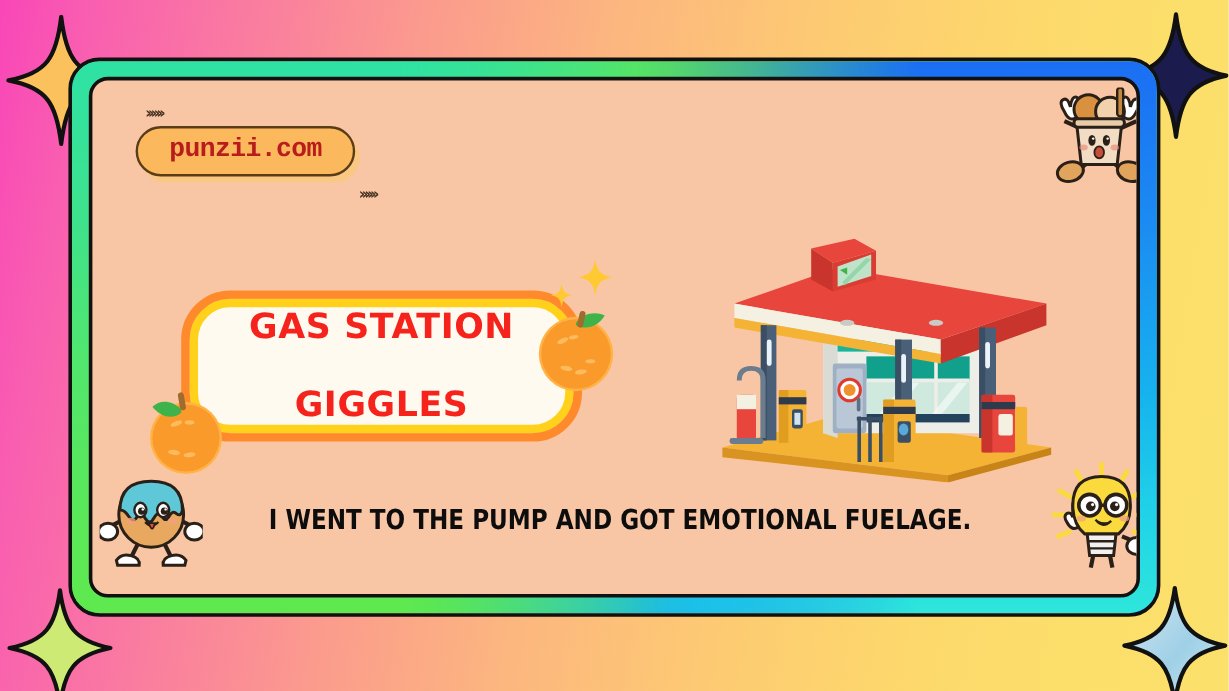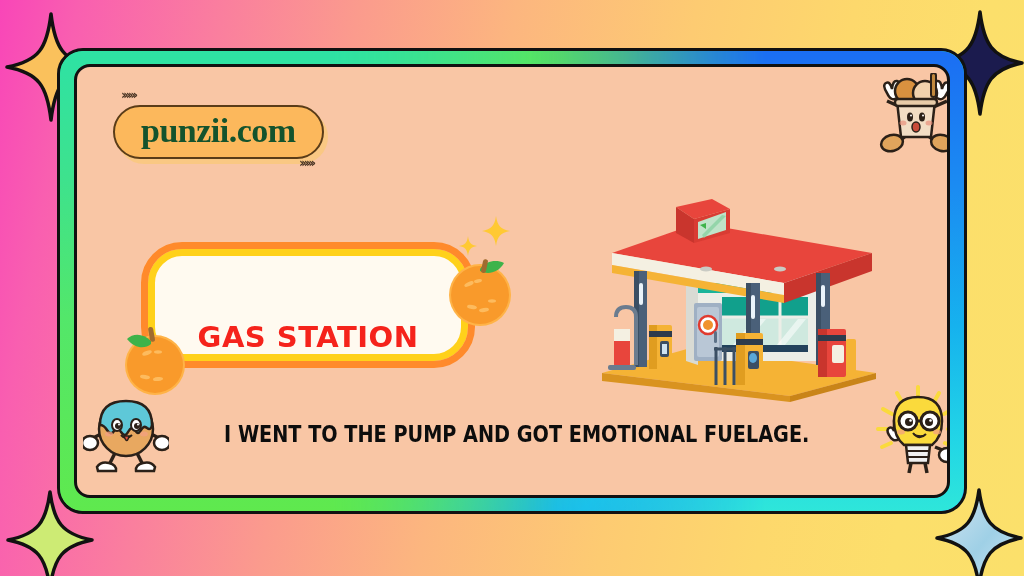--- a/index.html
+++ b/index.html
@@ -55,38 +55,38 @@
   #logo-pill{
     position:relative;
     display:inline-block;
     background:#fcb85c;
     border:2px solid #5a3c18;
     border-radius:30px;
     padding:7px 26px 9px 26px;
     box-shadow:4px 5px 0 rgba(250,200,120,.75);
   }
   #logo-text{
-    font-size:34px;font-weight:bold;color:#14532d;letter-spacing:-0.5px;
+    font-size:22px;font-weight:bold;color:#b91c1c;letter-spacing:-0.5px;
     line-height:1;white-space:nowrap;
-    font-family:Liberation Serif, serif;
+    font-family:Liberation Mono, monospace;
   }
   .chev{position:absolute;font-size:13px;color:#4a3524;letter-spacing:-3px;
         font-family:"DejaVu Sans", sans-serif;font-weight:bold;}
   .chev.top{left:8px;top:-18px;}
   .chev.bot{left:186px;top:50px;}
 
   
   #title-card{
-    position:absolute;left:71px;top:182px;width:320px;height:112px;
+    position:absolute;left:81px;top:182px;width:320px;height:112px;
     background:#fffaf0;
     border-radius:34px;
     border:7px solid #ffd11a;
     outline:7px solid #ff8a2b;
     box-sizing:border-box;
-    display:flex;flex-direction:column;align-items:center;justify-content:flex-end;
+    display:flex;flex-direction:column;align-items:center;justify-content:space-between;
     z-index:6;
   }
   .title-line{
     color:#f5231b;font-weight:bold;font-size:29px;line-height:1.13;
     letter-spacing:0.5px;text-align:center;
     font-family:"DejaVu Sans", sans-serif;
   }
 
   .orange{position:absolute;z-index:8;}
   .mini-sparkle{position:absolute;z-index:8;}
@@ -151,20 +151,21 @@
       <div id="logo-wrap">
         <span class="chev top">››››››</span>
         <div id="logo-pill">
           <span id="logo-text">punzii.com</span>
         </div>
         <span class="chev bot">››››››</span>
       </div>
 
       <div id="title-card">
         <div class="title-line">GAS STATION</div>
+        <div class="title-line">GIGGLES</div>
       </div>
 
       <div class="mini-sparkle" style="left:381px;top:168px;">
         <svg width="20" height="22" viewBox="0 0 20 22">
           <path d="M10 1 C11 8 13 10 19 11 C13 12 11 14 10 21 C9 14 7 12 1 11 C7 10 9 8 10 1Z" fill="#ffc933"></path>
         </svg>
       </div>
       <div class="mini-sparkle" style="left:404px;top:148px;">
         <svg width="30" height="32" viewBox="0 0 30 32">
           <path d="M15 1 C16.5 11 19.5 14 29 16 C19.5 18 16.5 21 15 31 C13.5 21 10.5 18 1 16 C10.5 14 13.5 11 15 1Z" fill="#ffc933"></path>

